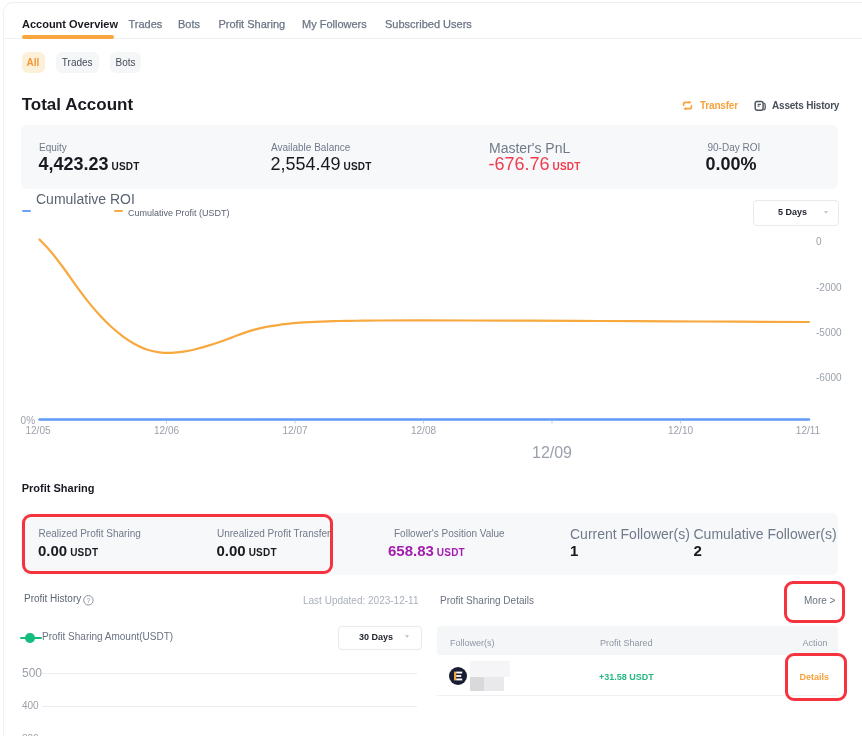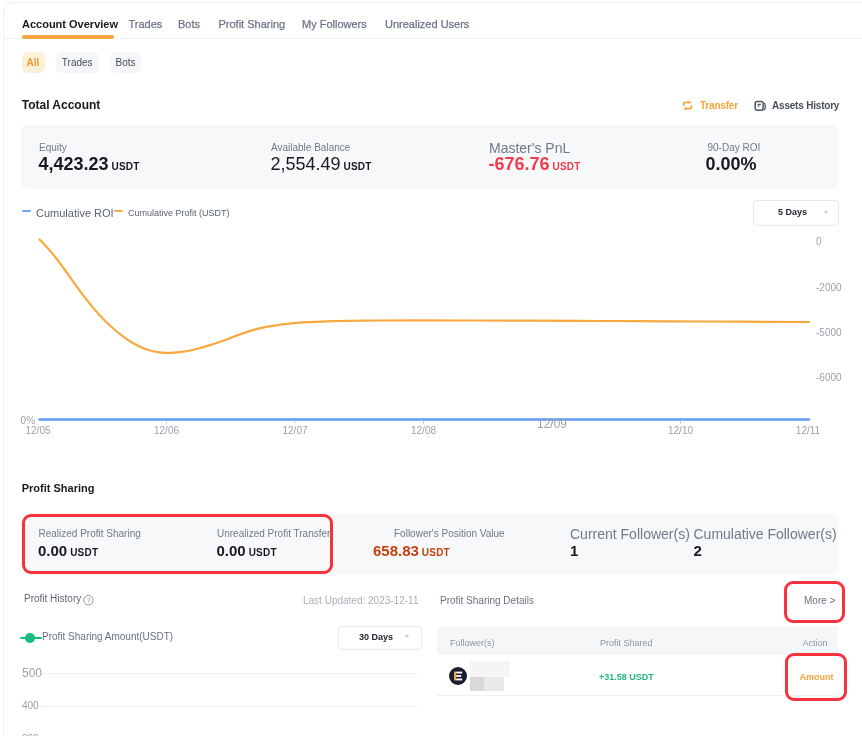--- a/index.html
+++ b/index.html
@@ -8,87 +8,87 @@
 .tab{-webkit-text-stroke:0.25px #6b7585}
 </style></head><body>
 
 <div class="abs" style="left:3px;top:2px;width:890px;height:780px;border:1px solid #eef0f3;border-radius:10px"></div>
 
 <div class="abs" style="left:22px;top:17.5px;font-size:11px;font-weight:700;color:#181a20;line-height:12px">Account Overview</div>
 <div class="abs tab" style="left:128.5px;top:17.5px;font-size:11px;color:#6b7585;line-height:12px">Trades</div>
 <div class="abs tab" style="left:178px;top:17.5px;font-size:11px;color:#6b7585;line-height:12px">Bots</div>
 <div class="abs tab" style="left:218.5px;top:17.5px;font-size:11px;color:#6b7585;line-height:12px">Profit Sharing</div>
 <div class="abs tab" style="left:302px;top:17.5px;font-size:11px;color:#6b7585;line-height:12px">My Followers</div>
-<div class="abs tab" style="left:385px;top:17.5px;font-size:11px;color:#6b7585;line-height:12px">Unrealized Users</div>
+<div class="abs tab" style="left:385px;top:17.5px;font-size:11px;color:#6b7585;line-height:12px">Subscribed Users</div>
 <div class="abs" style="left:4px;top:38px;width:858px;height:1px;background:#eff1f4"></div>
 <div class="abs" style="left:21.5px;top:35px;width:92px;height:3.5px;background:#f8a63d;border-radius:2px"></div>
 
 <div class="abs" style="left:21.5px;top:51.5px;width:23px;height:21.5px;background:#fcf0d9;border-radius:6px;text-align:center;font-size:10px;font-weight:700;color:#f09a37;line-height:21.5px">All</div>
 <div class="abs" style="left:56px;top:51.5px;width:42.5px;height:21.5px;background:#f5f6f8;border-radius:6px;text-align:center;font-size:10px;font-weight:500;color:#454c59;line-height:21.5px">Trades</div>
 <div class="abs" style="left:110px;top:51.5px;width:31px;height:21.5px;background:#f5f6f8;border-radius:6px;text-align:center;font-size:10px;font-weight:500;color:#454c59;line-height:21.5px">Bots</div>
 
-<div class="abs" style="left:21.7px;top:99px;font-size:12px;font-weight:700;color:#181a20;line-height:12px">Total Account</div>
+<div class="abs" style="left:21.7px;top:99px;font-size:17px;font-weight:700;color:#181a20;line-height:12px">Total Account</div>
 <svg class="abs" style="left:682px;top:99.5px" width="11" height="11" viewBox="0 0 11 11" fill="none">
   <path d="M1.6,5.2 V4 Q1.6,2.3 3.3,2.3 H7" stroke="#f8a33c" stroke-width="1.7" stroke-linecap="round" fill="none"></path>
   <path d="M6.8,0.7 L9.7,2.3 L6.8,3.9 Z" fill="#f8a33c"></path>
   <path d="M9.4,5.8 V7 Q9.4,8.7 7.7,8.7 H4" stroke="#f8a33c" stroke-width="1.7" stroke-linecap="round" fill="none"></path>
   <path d="M4.2,7.1 L1.3,8.7 L4.2,10.3 Z" fill="#f8a33c"></path>
 </svg>
 <div class="abs" style="left:700px;top:100.5px;font-size:10px;font-weight:700;color:#f8a33c;letter-spacing:-0.2px;line-height:10px">Transfer</div>
 <svg class="abs" style="left:754px;top:99.5px" width="12" height="12" viewBox="0 0 12 12" fill="none">
   <rect x="1.2" y="1.4" width="7.9" height="8.8" rx="1.9" stroke="#4f5661" stroke-width="1.5"></rect>
   <path d="M9.6,3.1 a1.7,1.7 0 0 1 1.6,1.7 V8 a2,2 0 0 1 -1.6,2" stroke="#4f5661" stroke-width="1.3"></path>
   <path d="M3.6,4.4 H6.9 M3.6,6.2 H5.5" stroke="#4f5661" stroke-width="1.2"></path>
 </svg>
 <div class="abs" style="left:772px;top:100.5px;font-size:10px;font-weight:700;color:#484f5a;letter-spacing:-0.2px;line-height:10px">Assets History</div>
 
 <div class="abs" style="left:20.5px;top:125px;width:817px;height:64px;background:#f7f8fa;border-radius:6px"></div>
 <div class="abs g" style="left:39px;top:143px;font-size:10px;line-height:10px">Equity</div>
 <div class="abs" style="left:38.5px;top:154.5px;line-height:19px;color:#181a20"><span style="font-size:18px;font-weight:700">4,423.23</span><span style="font-size:10px;font-weight:700;letter-spacing:.2px"> USDT</span></div>
 <div class="abs g" style="left:271px;top:143px;font-size:10px;line-height:10px">Available Balance</div>
 <div class="abs" style="left:270.5px;top:154.5px;line-height:19px;color:#181a20"><span style="font-size:18px;font-weight:400">2,554.49</span><span style="font-size:10px;font-weight:700;letter-spacing:.2px"> USDT</span></div>
 <div class="abs g" style="left:489px;top:143px;font-size:14px;line-height:10px">Master's PnL</div>
-<div class="abs" style="left:488.5px;top:154.5px;line-height:19px;color:#f13c4d"><span style="font-size:18px;font-weight:700">-676.76</span><span style="font-size:10px;font-weight:700;letter-spacing:.2px"> USDT</span></div>
+<div class="abs" style="left:488.5px;top:154.5px;line-height:19px;color:#f13c4d"><span style="font-size:18px;font-weight:400">-676.76</span><span style="font-size:10px;font-weight:700;letter-spacing:.2px"> USDT</span></div>
 <div class="abs g" style="left:707.5px;top:143px;font-size:10px;line-height:10px">90-Day ROI</div>
 <div class="abs" style="left:705.5px;top:154.5px;line-height:19px;color:#181a20"><span style="font-size:18px;font-weight:700">0.00%</span></div>
 
 <div class="abs" style="left:22px;top:209.5px;width:8.5px;height:2.5px;background:#6ca2f8;border-radius:1px"></div>
-<div class="abs" style="left:36px;top:208px;font-size:11px;color:#5b6472;line-height:10px">Cumulative ROI</div>
+<div class="abs" style="left:36px;top:194px;font-size:14px;color:#5b6472;line-height:10px">Cumulative ROI</div>
 <div class="abs" style="left:114px;top:209.5px;width:8.5px;height:2.5px;background:#f8ab45;border-radius:1px"></div>
 <div class="abs" style="left:128px;top:207.5px;font-size:9px;color:#5b6472;line-height:10px">Cumulative Profit (USDT)</div>
 <div class="abs" style="left:753px;top:200px;width:84px;height:24px;border:1px solid #e8eaed;border-radius:4px;background:#fff"></div>
 <div class="abs" style="left:778px;top:206.5px;font-size:9px;font-weight:600;color:#22262e;line-height:10px">5 Days</div>
 <div class="abs" style="left:824px;top:210.5px;width:0;height:0;border-left:2.8px solid transparent;border-right:2.8px solid transparent;border-top:3.5px solid #c3c8d0"></div>
 
 <svg class="abs" style="left:0;top:228px" width="862" height="210" viewBox="0 0 862 210" fill="none">
   <path d="M39.5,11.5 C41.5,13.7 47.5,19.7 51.5,24.5 C55.5,29.2 59.5,34.6 63.5,40.0 C67.5,45.4 71.5,51.4 75.5,56.9 C79.5,62.4 83.5,67.9 87.5,72.9 C91.5,77.9 95.5,82.7 99.5,87.0 C103.5,91.4 107.5,95.4 111.5,99.0 C115.5,102.6 119.5,105.8 123.5,108.8 C127.5,111.7 131.5,114.4 135.5,116.5 C139.5,118.7 143.5,120.5 147.5,121.8 C151.5,123.1 155.5,123.9 159.5,124.4 C163.5,124.9 167.5,125.0 171.5,124.9 C175.5,124.8 179.5,124.3 183.5,123.7 C187.5,123.1 191.5,122.2 195.5,121.2 C199.5,120.2 203.5,119.1 207.5,117.9 C211.5,116.7 215.5,115.4 219.5,114.0 C223.5,112.7 227.5,111.1 231.5,109.6 C235.5,108.1 239.5,106.5 243.5,105.1 C247.5,103.7 251.5,102.4 255.5,101.4 C259.5,100.3 263.5,99.4 267.5,98.7 C271.5,97.9 275.5,97.3 279.5,96.8 C283.5,96.2 287.5,95.8 291.5,95.4 C295.5,95.0 299.5,94.7 303.5,94.4 C307.5,94.2 311.5,94.0 315.5,93.8 C319.5,93.7 323.5,93.5 327.5,93.4 C331.5,93.3 335.5,93.1 339.5,93.0 C343.5,92.9 347.5,92.9 351.5,92.8 C355.5,92.7 358.8,92.7 363.5,92.6 C368.2,92.5 370.6,92.5 380.0,92.5 C389.4,92.4 405.0,92.4 420.0,92.4 C435.0,92.4 451.7,92.5 470.0,92.5 C488.3,92.6 508.3,92.7 530.0,92.7 C551.7,92.8 576.7,92.9 600.0,93.0 C623.3,93.1 646.7,93.2 670.0,93.4 C693.3,93.5 716.8,93.6 740.0,93.7 C763.2,93.8 797.5,93.9 809.0,94.0" stroke="#f7a83e" stroke-width="2.2" stroke-linecap="round"></path>
   <path d="M39.5,191.5 L809,191.5" stroke="#5f9bf6" stroke-width="2.4" stroke-linecap="round"></path>
   <path d="M166.5,192.7 v2.8 M295,192.7 v2.8 M423.5,192.7 v2.8 M552,192.7 v2.8 M680.5,192.7 v2.8" stroke="#b6cdf2" stroke-width="1"></path>
 </svg>
 <div class="abs" style="left:816px;top:236.5px;font-size:10px;color:#9ba1ab;line-height:10px">0</div>
 <div class="abs" style="left:816px;top:282.5px;font-size:10px;color:#9ba1ab;line-height:10px">-2000</div>
 <div class="abs" style="left:816px;top:327.5px;font-size:10px;color:#9ba1ab;line-height:10px">-5000</div>
 <div class="abs" style="left:816px;top:372.5px;font-size:10px;color:#9ba1ab;line-height:10px">-6000</div>
 <div class="abs" style="left:20.6px;top:415.5px;font-size:10px;color:#9ba1ab;line-height:10px">0%</div>
 <div class="abs" style="left:38px;top:425.5px;font-size:10px;color:#9ba1ab;line-height:10px;transform:translateX(-50%)">12/05</div>
 <div class="abs" style="left:166.5px;top:425.5px;font-size:10px;color:#9ba1ab;line-height:10px;transform:translateX(-50%)">12/06</div>
 <div class="abs" style="left:295px;top:425.5px;font-size:10px;color:#9ba1ab;line-height:10px;transform:translateX(-50%)">12/07</div>
 <div class="abs" style="left:423.5px;top:425.5px;font-size:10px;color:#9ba1ab;line-height:10px;transform:translateX(-50%)">12/08</div>
-<div class="abs" style="left:552px;top:419px;font-size:12px;color:#9ba1ab;line-height:10px;transform:translateX(-50%)">12/09</div>
+<div class="abs" style="left:552px;top:448px;font-size:16px;color:#9ba1ab;line-height:10px;transform:translateX(-50%)">12/09</div>
 <div class="abs" style="left:680.5px;top:425.5px;font-size:10px;color:#9ba1ab;line-height:10px;transform:translateX(-50%)">12/10</div>
 <div class="abs" style="left:808px;top:425.5px;font-size:10px;color:#9ba1ab;line-height:10px;transform:translateX(-50%)">12/11</div>
 
 <div class="abs" style="left:21.7px;top:482px;font-size:11px;font-weight:700;color:#181a20;line-height:12px">Profit Sharing</div>
 <div class="abs" style="left:20.5px;top:513px;width:817px;height:62px;background:#f7f8fa;border-radius:6px"></div>
 <div class="abs g" style="left:38.5px;top:529px;font-size:10px;line-height:10px">Realized Profit Sharing</div>
 <div class="abs" style="left:38px;top:543px;line-height:16px;color:#181a20"><span style="font-size:15px;font-weight:700">0.00</span><span style="font-size:10px;font-weight:700;letter-spacing:.2px"> USDT</span></div>
 <div class="abs g" style="left:217px;top:529px;font-size:10px;line-height:10px">Unrealized Profit Transfer</div>
 <div class="abs" style="left:216.5px;top:543px;line-height:16px;color:#181a20"><span style="font-size:15px;font-weight:700">0.00</span><span style="font-size:10px;font-weight:700;letter-spacing:.2px"> USDT</span></div>
 <div class="abs g" style="left:394px;top:529px;font-size:10px;line-height:10px">Follower's Position Value</div>
-<div class="abs" style="left:373px;top:543px;line-height:16px;color:#c2410c"><span style="font-size:15px;font-weight:700">658.83</span><span style="font-size:10px;font-weight:700;letter-spacing:.2px"> USDT</span></div>
+<div class="abs" style="left:388px;top:543px;line-height:16px;color:#a21caf"><span style="font-size:15px;font-weight:700">658.83</span><span style="font-size:10px;font-weight:700;letter-spacing:.2px"> USDT</span></div>
 <div class="abs g" style="left:570px;top:529px;font-size:14px;line-height:10px">Current Follower(s)</div>
 <div class="abs" style="left:570px;top:543px;font-size:15px;font-weight:700;line-height:16px;color:#181a20">1</div>
 <div class="abs g" style="left:693.5px;top:529px;font-size:14px;line-height:10px">Cumulative Follower(s)</div>
 <div class="abs" style="left:693.5px;top:543px;font-size:15px;font-weight:700;line-height:16px;color:#181a20">2</div>
 <div class="abs" style="left:21.8px;top:513.8px;width:311.2px;height:60.6px;border:3.6px solid #f5333f;border-radius:9px;box-sizing:border-box"></div>
 
 <div class="abs" style="left:24px;top:594px;font-size:10px;color:#5e6673;line-height:10px">Profit History</div>
 <svg class="abs" style="left:83px;top:595px" width="11" height="11" viewBox="0 0 11 11" fill="none">
   <circle cx="5.4" cy="5.3" r="4.7" stroke="#8b919d" stroke-width="1"></circle>
   <text x="5.4" y="7.9" text-anchor="middle" font-size="7.2" fill="#8b919d" font-family="Liberation Sans">?</text>
@@ -119,14 +119,14 @@
   <circle cx="9" cy="9" r="9" fill="#191e33"></circle>
   <rect x="5" y="4.6" width="2.2" height="8.8" fill="#f8a33c"></rect>
   <rect x="7.2" y="4.6" width="6" height="1.9" fill="#fff"></rect>
   <rect x="7.2" y="8.1" width="5" height="1.8" fill="#fff"></rect>
   <rect x="7.2" y="11.5" width="6" height="1.9" fill="#fff"></rect>
 </svg>
 <div class="abs" style="left:470px;top:661px;width:40px;height:16px;background:#f5f5f8"></div>
 <div class="abs" style="left:470px;top:677px;width:14px;height:14px;background:#d9d9dc"></div>
 <div class="abs" style="left:484px;top:677px;width:20px;height:14px;background:#e9e9ec"></div>
 <div class="abs" style="left:599px;top:672px;font-size:9px;font-weight:700;color:#27b882;line-height:10px">+31.58 USDT</div>
-<div class="abs" style="left:799.5px;top:671.5px;font-size:9px;font-weight:700;color:#f8a23c;line-height:10px">Amount</div>
+<div class="abs" style="left:799.5px;top:671.5px;font-size:9px;font-weight:700;color:#f8a23c;line-height:10px">Details</div>
 <div class="abs" style="left:785px;top:652.5px;width:61.5px;height:48px;border:3.6px solid #f5333f;border-radius:9px;box-sizing:border-box"></div>
 
 </body></html>

